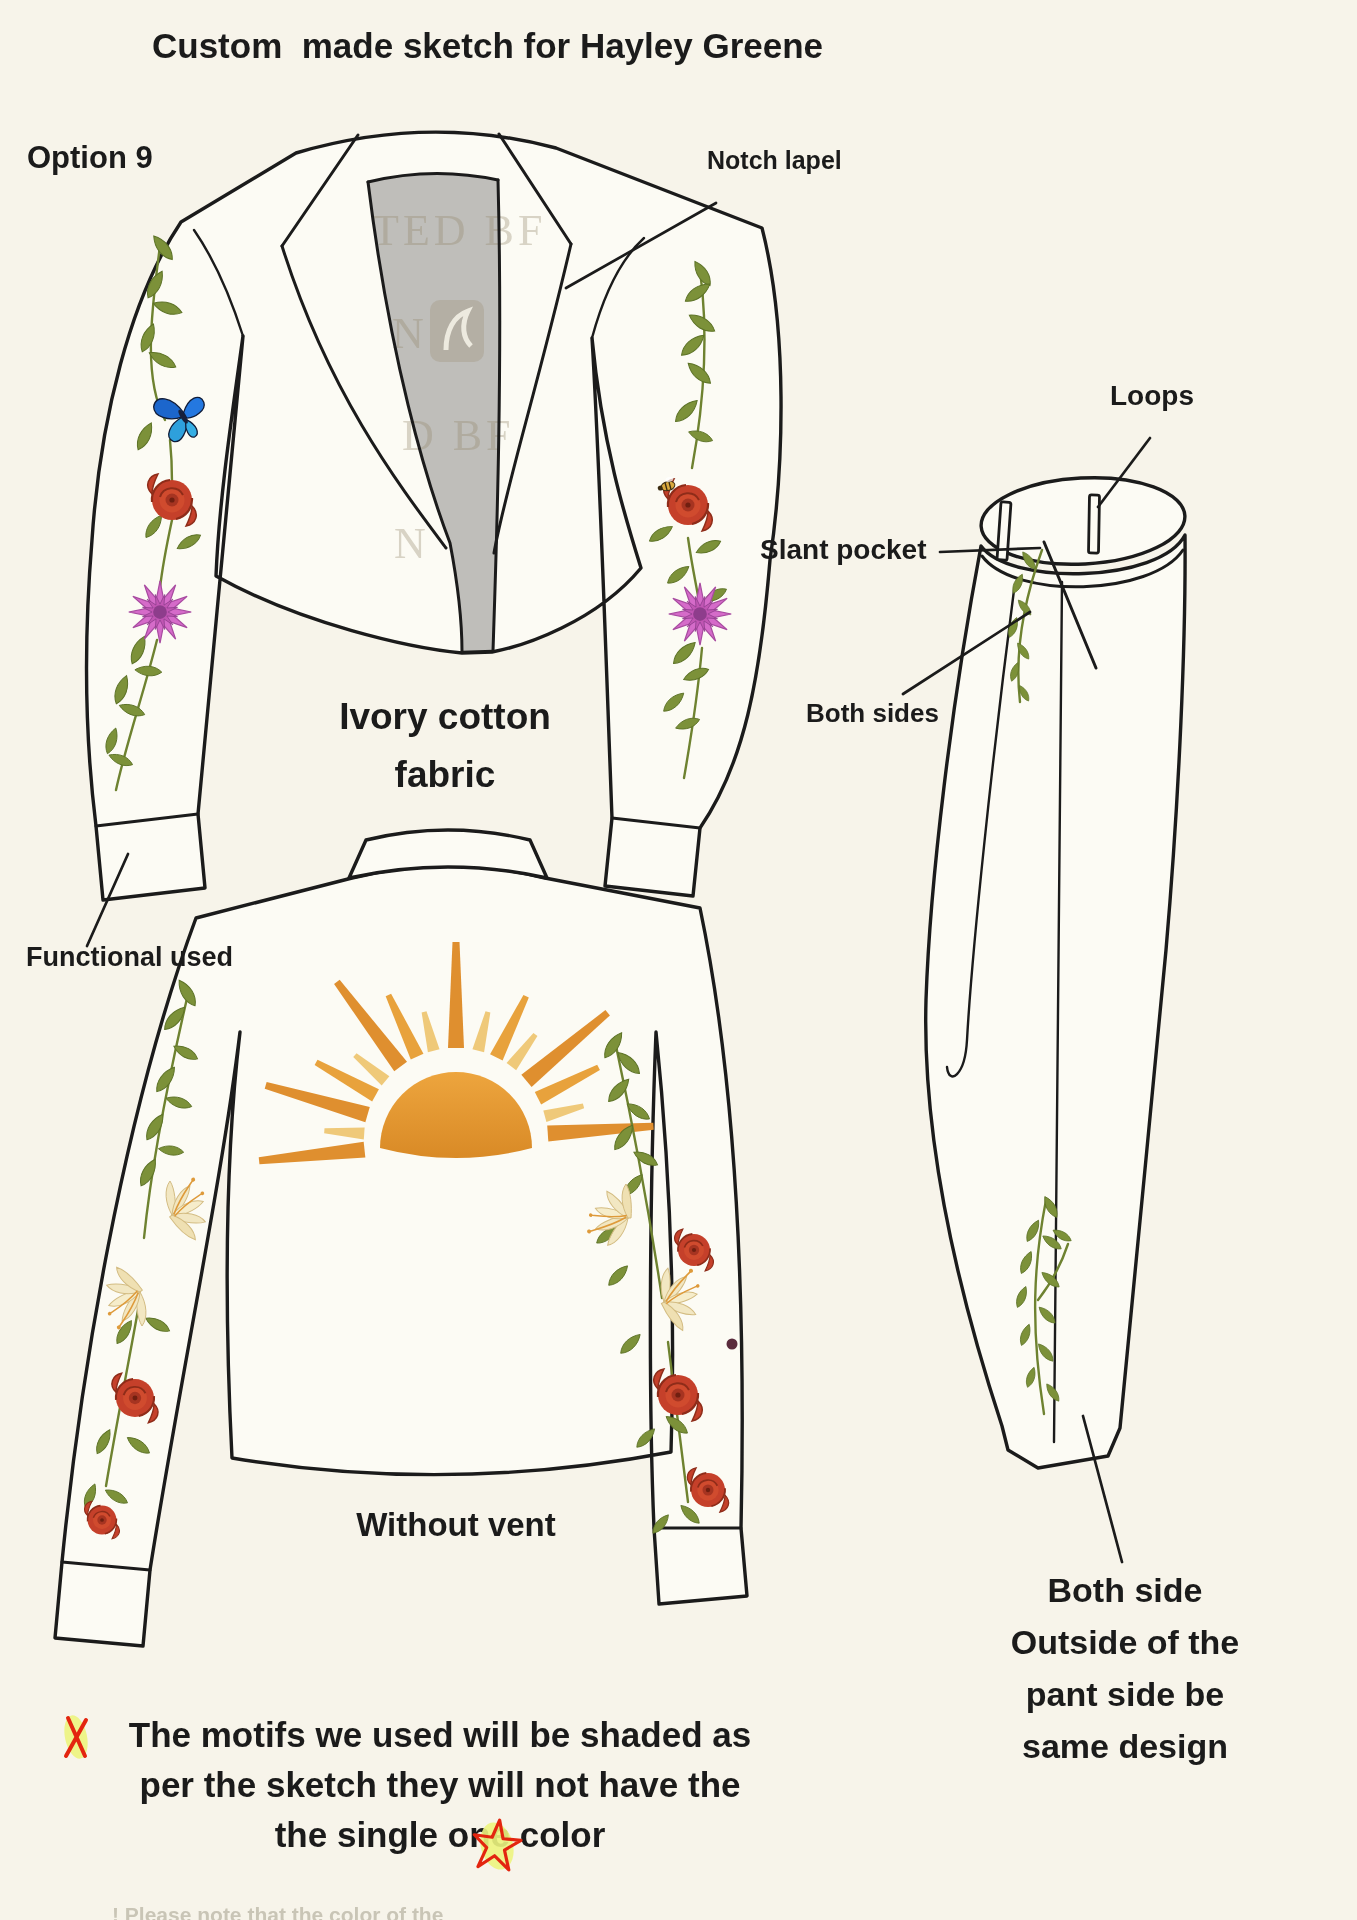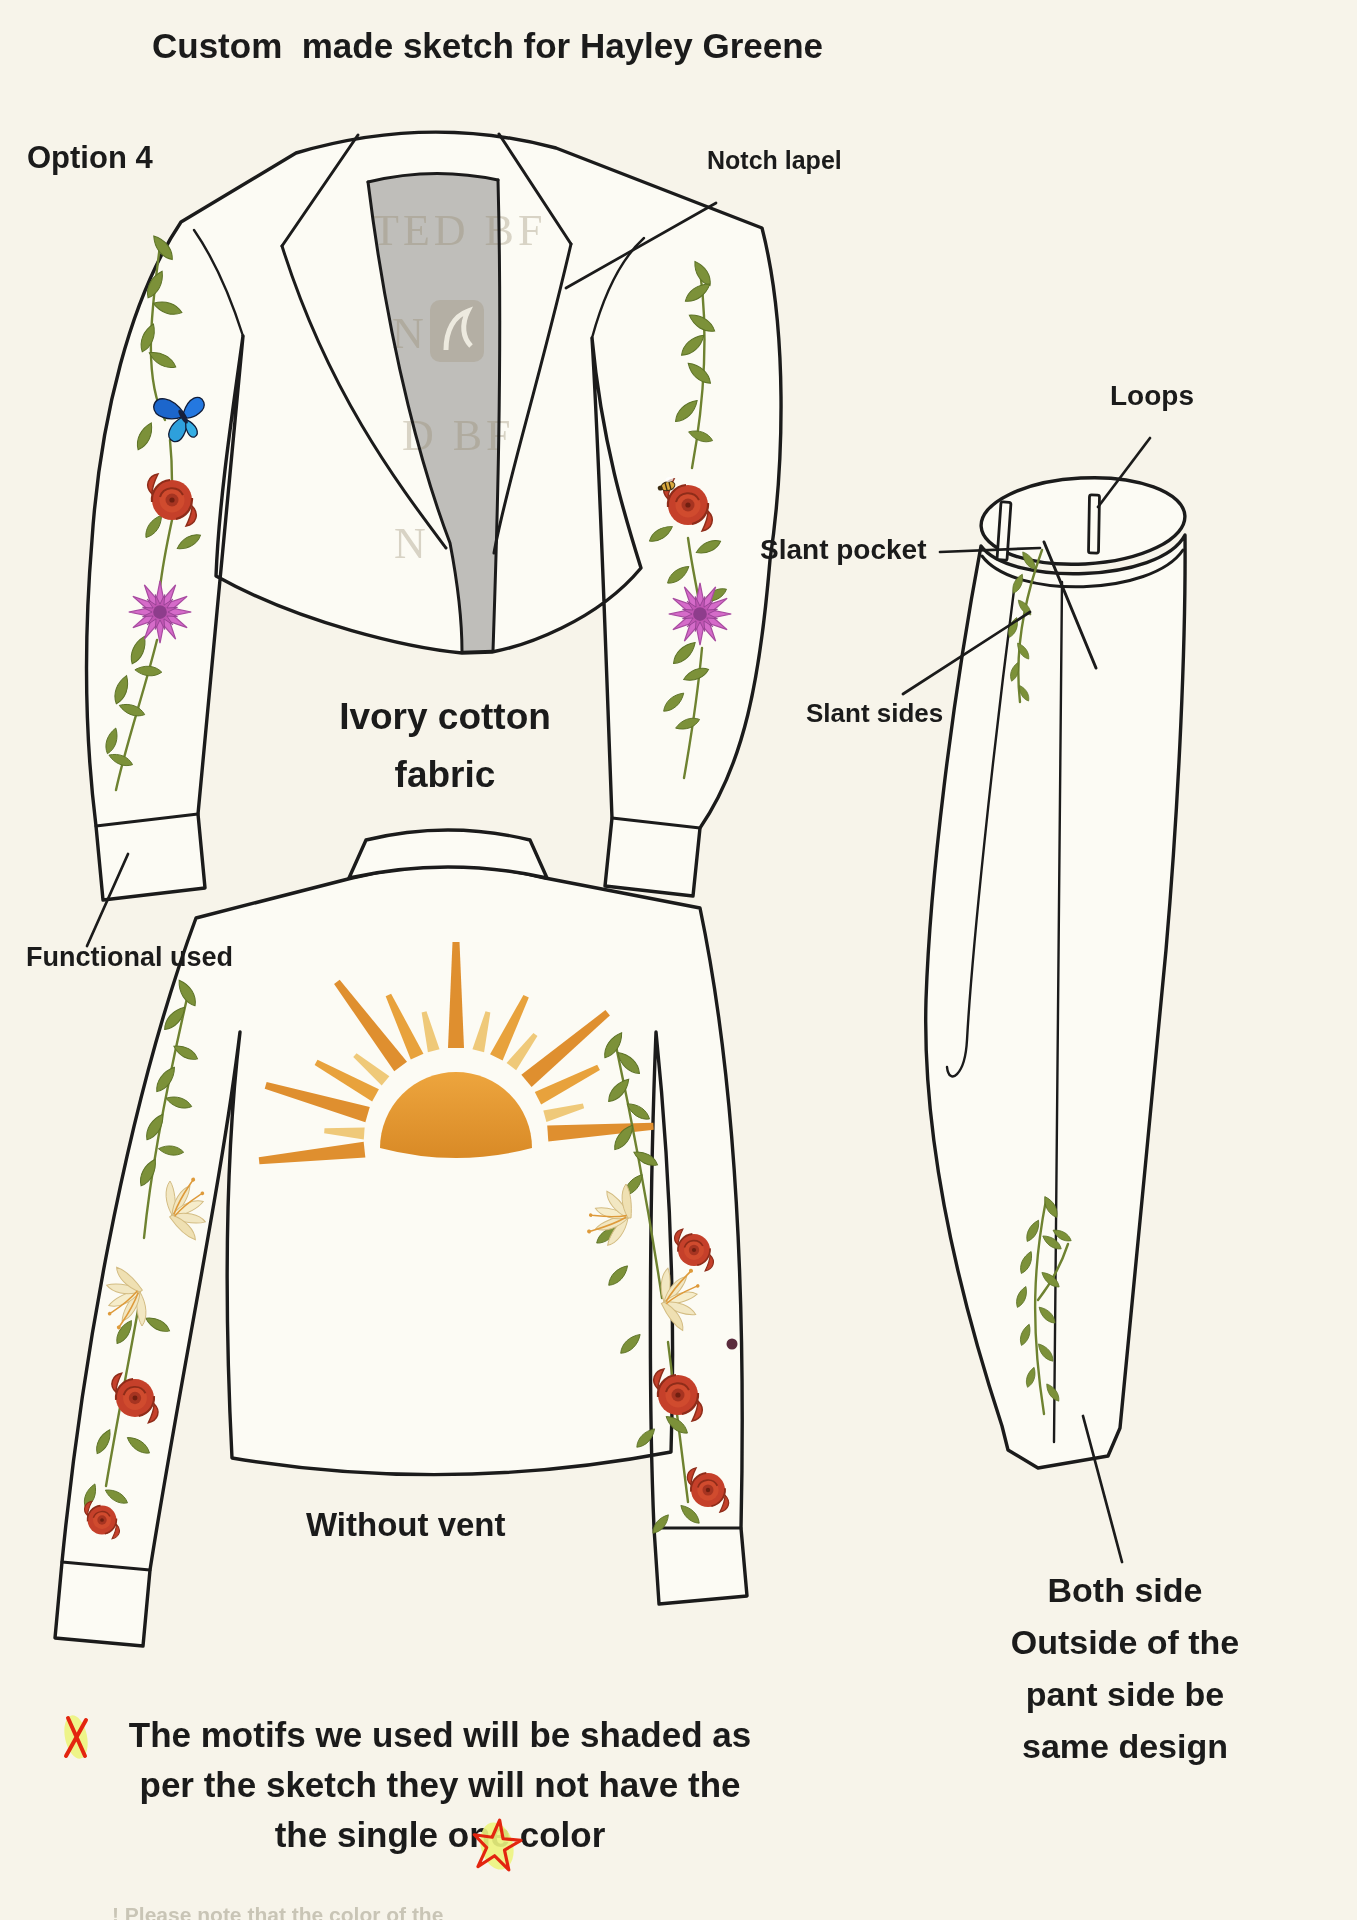--- a/index.html
+++ b/index.html
@@ -15,21 +15,21 @@
   .lbl{position:absolute;color:var(--ink);font-family:"Liberation Sans",sans-serif;
     font-weight:600;white-space:pre-line;}
   #title{left:152px;top:26px;width:800px;text-align:left;font-size:35px;font-weight:700;white-space:pre;}
   #option{left:27px;top:140px;font-size:31px;font-weight:700;}
   #notch{left:707px;top:146px;font-size:25px;}
   #loops{left:1110px;top:380px;font-size:28px;}
   #slant{left:760px;top:534px;font-size:28px;}
   #bothsides{left:806px;top:698px;font-size:26px;}
   #ivory{left:265px;top:688px;width:360px;text-align:center;font-size:37px;line-height:1.58;}
   #fcuff{left:26px;top:942px;font-size:27px;}
-  #wvent{left:306px;top:1506px;width:300px;text-align:left;font-size:33px;font-weight:700;}
+  #wvent{left:306px;top:1506px;width:300px;text-align:center;font-size:33px;font-weight:700;}
   #pantnote{left:988px;top:1564px;width:274px;text-align:center;font-size:34px;line-height:1.53;}
   #motifs{left:75px;top:1710px;width:730px;text-align:center;font-size:35px;font-weight:700;line-height:1.43;}
   #footnote{left:112px;top:1903px;font-size:21px;color:#C9C5B6;font-weight:600;white-space:nowrap;}
   #xmark{position:absolute;left:60px;top:1710px;}
   #starmark{position:absolute;left:472px;top:1816px;}
   
   .garment{fill:#FCFBF4;stroke:var(--ink);stroke-width:3.4;stroke-linejoin:round;stroke-linecap:round;}
   .ink-line{stroke:var(--ink);stroke-width:3;fill:none;stroke-linecap:round;stroke-linejoin:round;}
   .thin{stroke-width:2.4;}
   .leader{stroke:var(--ink);stroke-width:2.7;fill:none;stroke-linecap:round;}
@@ -301,25 +301,25 @@
     <path class="leader" d="M716,203 L566,288"></path>
     <path class="leader" d="M1150,438 L1098,507"></path>
     <path class="leader" d="M940,552 L1040,548"></path>
     <path class="leader" d="M903,694 L1030,612"></path>
     <path class="leader" d="M87,946 L128,854"></path>
     <path class="leader" d="M1083,1416 L1122,1562"></path>
   </g>
 </svg>
 
 <div class="lbl" id="title">Custom  made sketch for Hayley Greene</div>
-<div class="lbl" id="option">Option 4</div>
+<div class="lbl" id="option">Option 9</div>
 <div class="lbl" id="notch">Notch lapel</div>
 <div class="lbl" id="loops">Loops</div>
 <div class="lbl" id="slant">Slant pocket</div>
-<div class="lbl" id="bothsides">Slant sides</div>
+<div class="lbl" id="bothsides">Both sides</div>
 <div class="lbl" id="ivory">Ivory cotton
 fabric</div>
 <div class="lbl" id="fcuff">Functional used</div>
 <div class="lbl" id="wvent">Without vent</div>
 <div class="lbl" id="pantnote">Both side
 Outside of the
 pant side be
 same design</div>
 <div class="lbl" id="motifs">The motifs we used will be shaded as
 per the sketch they will not have the

